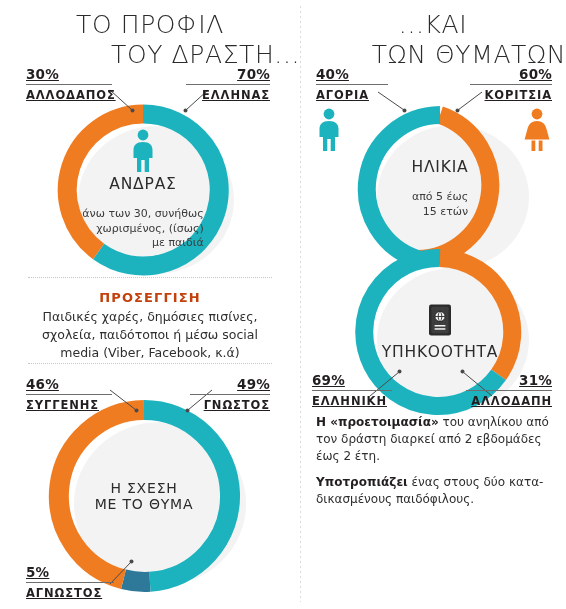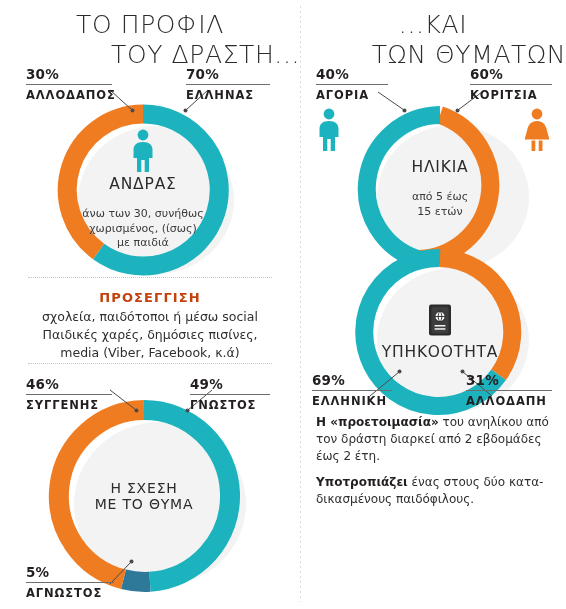--- a/index.html
+++ b/index.html
@@ -43,46 +43,46 @@
   }
 
   
   .donut{position:absolute;}
   .donut svg{display:block;overflow:visible;}
   .shadow-e{fill:#e9e9e9;opacity:.55;}
 
   .center-txt{
     position:absolute;left:0;top:0;width:100%;height:100%;
     display:flex;flex-direction:column;align-items:center;justify-content:center;
-    text-align:center;pointer-events:none;
+    text-align:right;pointer-events:none;
   }
   .ctitle{
     font-size:14px;letter-spacing:.8px;color:#2b2b2b;font-weight:400;
     font-family:"DejaVu Sans","Liberation Sans",sans-serif;
   }
   .ctitle.big{font-size:15.5px;}
   .csub{
     font-size:11px;line-height:1.35;color:#3a3a3a;margin-top:14px;
     font-family:"DejaVu Sans","Liberation Sans",sans-serif;
   }
 
   
-  .callout{position:absolute;}
+  .callout{position:absolute;text-decoration:underline;}
   .callout .pct{
     font-size:13.5px;font-weight:bold;color:#231f20;letter-spacing:.2px;
     font-family:"DejaVu Sans","Liberation Sans",sans-serif;
     padding-bottom:2px;
   }
   .callout .rule{height:1px;background:#6e6e6e;width:100%;}
   .callout .cat{
     font-size:11.5px;font-weight:bold;letter-spacing:.9px;color:#231f20;
     padding-top:3px;font-family:"DejaVu Sans","Liberation Sans",sans-serif;
     white-space:nowrap;
   }
-  .callout.right{text-align:left;}
+  .callout.right{text-align:right;}
   .leader{position:absolute;stroke:#4a4a4a;stroke-width:1;fill:none;}
   .leader circle{fill:#4a4a4a;stroke:none;}
 
   
   .block{position:absolute;text-align:center;}
   .block h3{
     margin:0 0 3px 0;font-size:13px;font-weight:bold;letter-spacing:1.1px;
     font-family:"DejaVu Sans","Liberation Sans",sans-serif;color:#c2410c;
   }
   .block p{
@@ -150,22 +150,22 @@
     <div class="callout right" style="left:186px;top:66px;width:84px;">
       <div class="pct">70%</div>
       <div class="rule"></div>
       <div class="cat">ΕΛΛΗΝΑΣ</div>
     </div>
 
     <div class="dotted" style="left:28px;top:277px;width:244px;"></div>
 
     <div class="block" style="left:20px;top:290px;width:260px;">
       <h3>ΠΡΟΣΕΓΓΙΣΗ</h3>
+      <p>Παιδικές χαρές, δημόσιες πισίνες,</p>
       <p>σχολεία, παιδότοποι ή μέσω social</p>
-      <p>Παιδικές χαρές, δημόσιες πισίνες,</p>
       <p>media (Viber, Facebook, κ.ά)</p>
     </div>
 
     <div class="dotted" style="left:28px;top:363px;width:244px;"></div>
 
     <div class="donut" style="left:48px;top:400px;width:192px;height:192px;">
       <svg width="192" height="192" viewBox="0 0 192 192" aria-hidden="true">
         <ellipse class="shadow-e" cx="112" cy="104" rx="86" ry="82"></ellipse>
 
         <path d="M96 10 A86 86 0 0 1 101.9 181.8" fill="none" stroke="#1CB3BE" stroke-width="20"></path>

